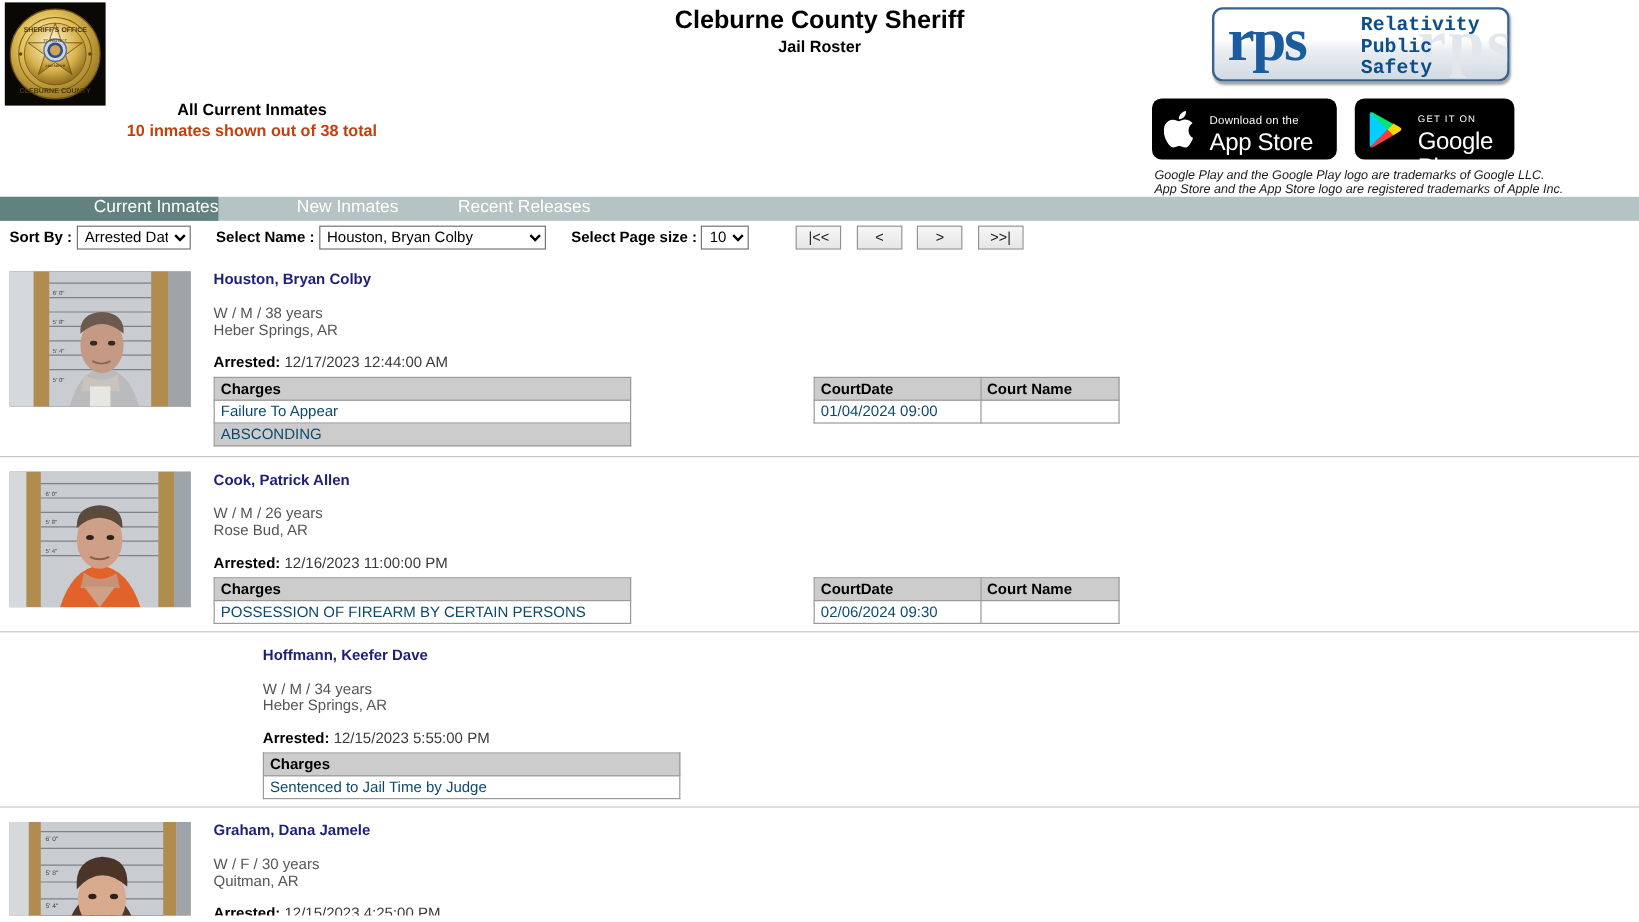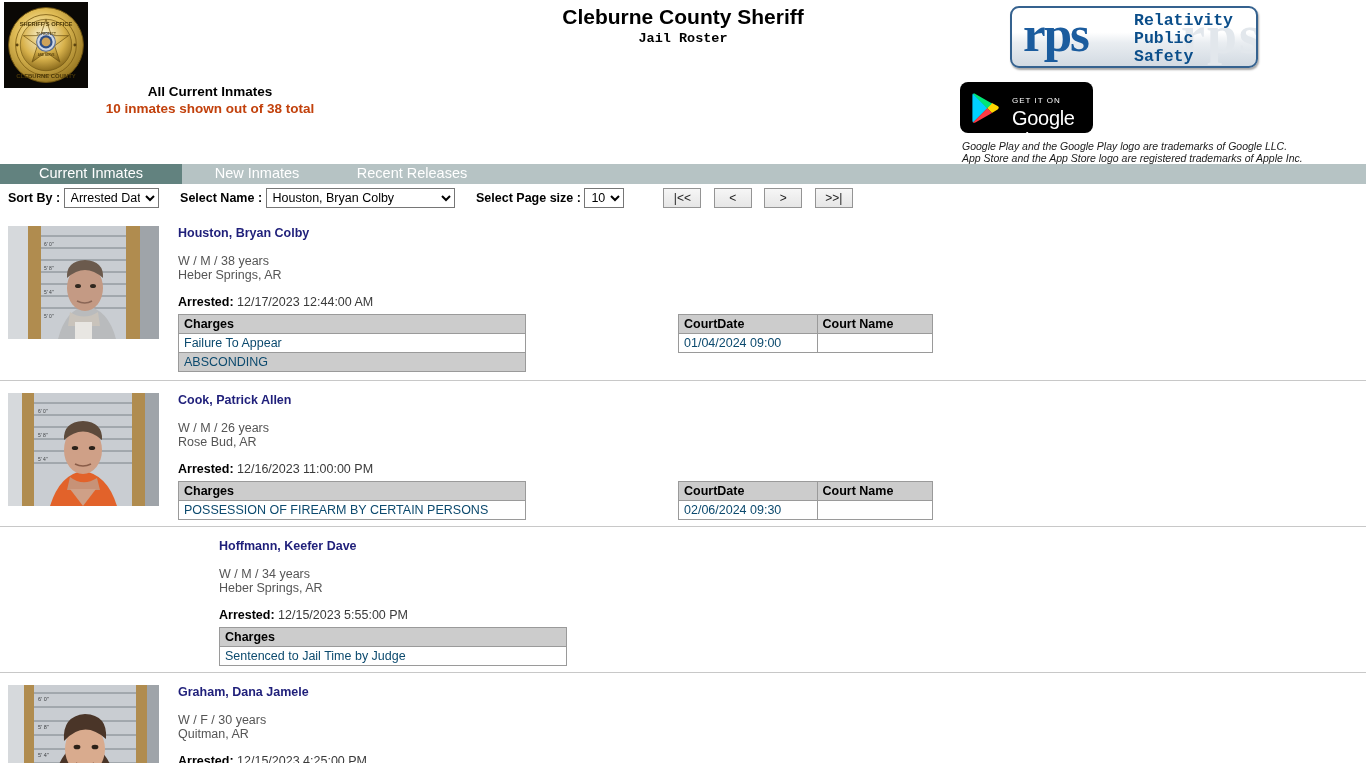--- a/index.html
+++ b/index.html
@@ -36,21 +36,21 @@
     position: absolute; left: 0; right: 0; top: 5px;
     text-align: center;
     pointer-events: none;
   }
   .main-title {
     font-size: 21px; font-weight: bold; color: #000;
     letter-spacing: 0px; line-height: 24px;
   }
   .sub-title {
     font-size: 13.5px; font-weight: bold; color: #000;
-    line-height: 17px; margin-top: 1px; font-family: Liberation Mono, monospace;
+    line-height: 17px; margin-top: 1px;
   }
 
   .count-block {
     position: absolute; left: 0; top: 83px;
     width: 420px;
     text-align: center;
   }
   .count-line1 { font-size: 13.5px; font-weight: bold; color:#000; line-height: 17px; }
   .count-line2 { font-size: 13.5px; font-weight: bold; color:#c2410c; line-height: 17px; }
 
@@ -106,21 +106,21 @@
   }
 
   
   .tabbar {
     position: absolute; left: 0; top: 164px;
     width: 1366px; height: 20px;
     background: #b6c3c4;
   }
   .tab {
     display: inline-block; height: 20px; line-height: 19px;
-    color: #ffffff; font-size: 14.5px; text-align: center;
+    color: #ffffff; font-size: 14.5px; text-align: right;
     cursor: pointer;
   }
   .tab-active { background: #62827f; width: 182px; }
   .tab-idle { width: 150px; }
   .tab-idle2 { width: 160px; }
 
   
   .controls {
     position: absolute; left: 0; top: 188px;
     height: 24px; width: 1366px;
@@ -247,20 +247,32 @@
     <div class="rps-logo">
       <div class="rps-ghost">rps</div>
       <div class="rps-mark">rps</div>
       <div class="rps-words">
         <div class="rps-l1">Relativity Public Safety</div>
         <div class="rps-l2">solutions</div>
       </div>
     </div>
 
     <div class="store-badges">
+      <a class="store-btn apple-btn">
+        <span class="store-icon">
+          <svg width="30" height="34" viewBox="0 0 30 34">
+            <path fill="#fff" d="M20.5 17.7c0-4 3.2-5.9 3.3-6-1.8-2.6-4.6-3-5.6-3-2.4-.3-4.6 1.4-5.8 1.4-1.2 0-3-1.4-5-1.3-2.6 0-5 1.5-6.3 3.8-2.7 4.7-.7 11.6 1.9 15.4 1.3 1.9 2.8 4 4.8 3.9 1.9-.1 2.6-1.2 4.9-1.2 2.3 0 2.9 1.2 4.9 1.2 2 0 3.3-1.9 4.6-3.8 1.4-2.2 2-4.3 2-4.4-.1 0-3.8-1.5-3.7-6z"></path>
+            <path fill="#fff" d="M16.9 6.2c1-1.3 1.7-3 1.5-4.8-1.5.1-3.3 1-4.4 2.3-1 1.1-1.8 2.9-1.6 4.6 1.7.1 3.4-.8 4.5-2.1z"></path>
+          </svg>
+        </span>
+        <span class="store-txt">
+          <span class="store-small">Download on the</span><br>
+          <span class="store-big">App Store</span>
+        </span>
+      </a>
       <a class="store-btn gplay-btn">
         <span class="store-icon">
           <svg width="30" height="34" viewBox="0 0 30 34">
             <path fill="#00d0ff" d="M3 2.6c-.4.4-.6 1-.6 1.8v25.2c0 .8.2 1.4.6 1.8l.1.1 14.1-14.1v-.7L3.1 2.5z"></path>
             <path fill="#ffd600" d="M21.9 21.9l-4.7-4.7v-.7l4.7-4.7.1.1 5.6 3.2c1.6.9 1.6 2.4 0 3.3z"></path>
             <path fill="#ff3a44" d="M22 22l-4.8-4.8L3 31.4c.5.6 1.4.6 2.4.1z"></path>
             <path fill="#00e676" d="M22 12.4L5.4 3c-1-.6-1.9-.5-2.4.1l14.2 14.1z"></path>
           </svg>
         </span>
         <span class="store-txt gplay-txt">

